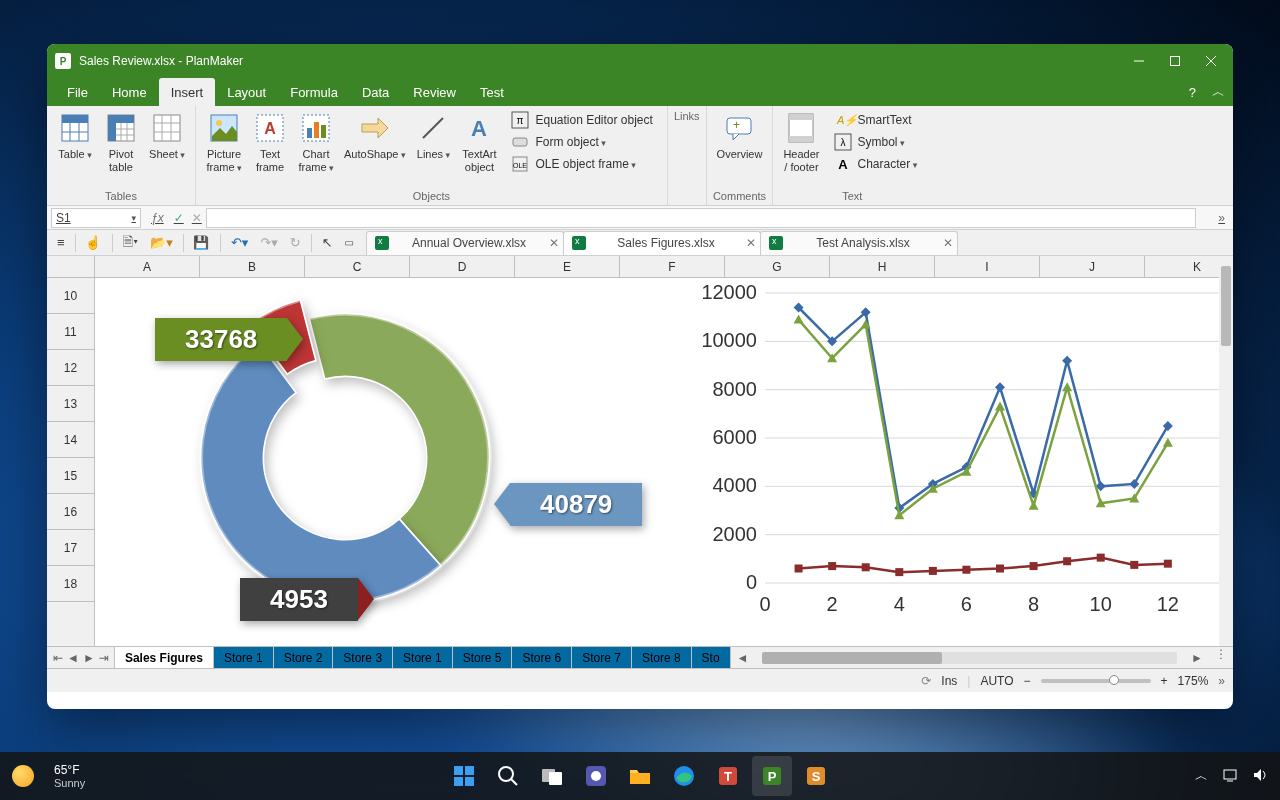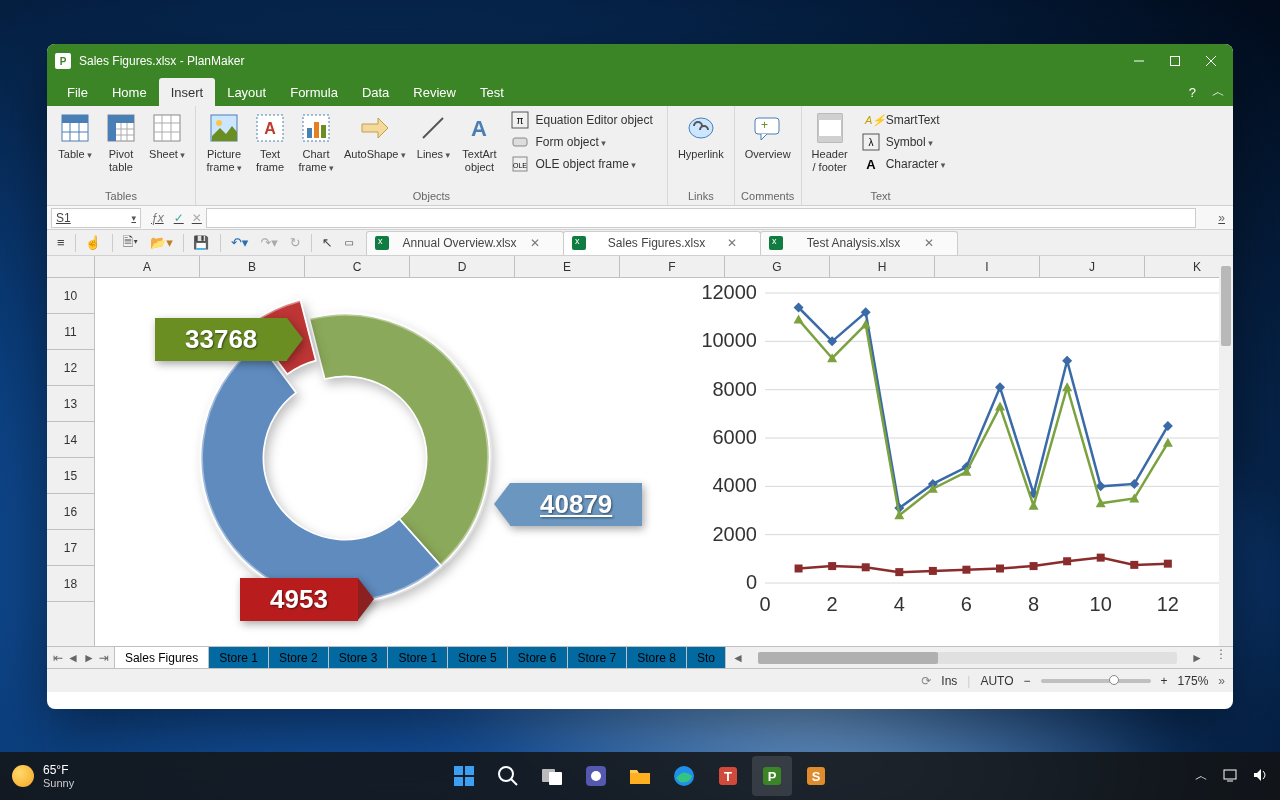--- a/index.html
+++ b/index.html
@@ -38,80 +38,80 @@
   .cell-ref { width:90px; display:flex;align-items:center; border:1px solid #ccc; background:#fff; margin:0 4px; height:20px; padding:0 4px;justify-content:space-between;}
   .fx-area{flex:1;border:1px solid #ccc;background:#fff;height:20px;margin-right:22px;}
   .fx-btn{padding:0 6px;color:#777;font-style:italic;}
   .fx-ctrl{padding:0 4px;color:#aaa;}
   .fx-expand{position:relative;right:4px;color:#666;padding:0 4px;}
 
   .quick-bar{height:26px;background:#f0f0f0;border-bottom:1px solid #d0d0d0;display:flex;align-items:center;padding:0 6px;gap:4px;}
   .qb-btn{padding:2px 4px;color:#444;font-size:13px;display:flex;align-items:center;gap:2px;cursor:pointer;}
   .qb-sep{width:1px;height:18px;background:#ccc;margin:0 2px;}
   .qb-tabs{display:flex;margin-left:4px;flex:1;}
-  .doc-tab{height:24px;background:#fafafa;border:1px solid #ccc;border-bottom:none;display:flex;align-items:center;font-size:12px;color:#444;padding:0 23px 0 8px;gap:8px;min-width:198px;margin-right:-1px;border-radius:3px 3px 0 0;}
+  .doc-tab{height:24px;background:#fafafa;border:1px solid #ccc;border-bottom:none;display:flex;align-items:center;font-size:12px;color:#444;padding:0 4px 0 8px;gap:8px;min-width:198px;margin-right:-1px;border-radius:3px 3px 0 0;}
   .doc-tab .xls-ico{width:14px;height:14px;background:#107c41;border-radius:2px;position:relative;}
   .doc-tab .xls-ico::after{content:"x";color:#fff;font-size:9px;position:absolute;left:3px;top:0;}
   .doc-tab.active{background:#fff;font-weight:500;}
   .doc-tab .close{color:#777;margin-left:auto;}
 
   .grid-area{position:relative;height:390px;background:#fff;overflow:hidden;}
   .col-heads{display:flex;height:22px;background:#f0f0f0;border-bottom:1px solid #c0c0c0;position:absolute;left:48px;right:14px;top:0;}
   .col-heads .ch{flex:0 0 105px;border-right:1px solid #c0c0c0;text-align:center;font-size:12px;color:#333;line-height:22px;}
   .corner{position:absolute;left:0;top:0;width:48px;height:22px;background:#f0f0f0;border-right:1px solid #c0c0c0;border-bottom:1px solid #c0c0c0;}
   .row-heads{position:absolute;left:0;top:22px;width:48px;bottom:0;background:#f0f0f0;border-right:1px solid #c0c0c0;}
   .row-heads .rh{height:36px;border-bottom:1px solid #c0c0c0;font-size:12px;text-align:center;line-height:36px;color:#333;}
   .cells{position:absolute;left:48px;top:22px;right:14px;bottom:0;background:#fff;}
   .vscroll{position:absolute;right:0;top:0;width:14px;bottom:0;background:#f0f0f0;}
   .vscroll .thumb{position:absolute;top:10px;right:2px;width:10px;height:80px;background:#b8b8b8;border-radius:2px;}
 
   .donut-wrap{position:absolute;left:80px;top:10px;}
   .callout{position:absolute;font:700 26px Arial;color:#fff;text-shadow:1px 1px 2px rgba(0,0,0,.5);padding:6px 30px;filter:drop-shadow(2px 3px 4px rgba(0,0,0,.35));}
   .callout.green{background:#6b8e23;left:-20px;top:30px;}
   .callout.green::after{content:"";position:absolute;right:-16px;top:0;border-top:21px solid transparent;border-bottom:21px solid transparent;border-left:16px solid #6b8e23;}
-  .callout.blue{background:#6a96c0;left:335px;top:195px;color:#fff;text-decoration:underline;}
+  .callout.blue{background:#6a96c0;left:335px;top:195px;color:#fff;}
   .callout.blue::before{content:"";position:absolute;left:-16px;top:0;border-top:21px solid transparent;border-bottom:21px solid transparent;border-right:16px solid #6a96c0;}
-  .callout.red{background:#b91c1c;left:65px;top:290px;}
+  .callout.red{background:#404040;left:65px;top:290px;}
   .callout.red::after{content:"";position:absolute;right:-16px;top:0;border-top:21px solid transparent;border-bottom:21px solid transparent;border-left:16px solid #8b2020;}
 
   .line-chart{position:absolute;left:600px;top:-5px;width:560px;height:360px;}
 
   .sheet-tabs-bar{height:22px;background:#f0f0f0;border-top:1px solid #c0c0c0;display:flex;align-items:stretch;font-size:12px;}
   .sheet-nav{display:flex;align-items:center;gap:4px;padding:0 6px;color:#666;}
   .sheet-tab{padding:0 10px;border-right:1px solid #c0c0c0;border-left:1px solid #c0c0c0;display:flex;align-items:center;margin-left:-1px;background:#0369a1;cursor:pointer;}
-  .sheet-tab.active{background:#fff;font-weight:400;}
+  .sheet-tab.active{background:#fff;font-weight:700;}
   .hscroll{flex:1;display:flex;align-items:center;padding:0 6px;position:relative;}
   .hscroll .track{flex:1;height:12px;background:#e0e0e0;border-radius:2px;position:relative;margin:0 14px;}
   .hscroll .thumb2{position:absolute;left:0;width:180px;height:12px;background:#b0b0b0;border-radius:2px;}
 
   .status-bar{height:24px;background:#f0f0f0;border-top:1px solid #c0c0c0;display:flex;align-items:center;font-size:12px;color:#333;padding:0 8px;gap:10px;}
   .status-bar .spacer{flex:1;}
   .zoom-slider{width:110px;height:4px;background:#c0c0c0;position:relative;border-radius:2px;}
   .zoom-slider .knob{position:absolute;width:10px;height:10px;background:#fff;border:1px solid #888;border-radius:50%;top:-4px;left:68px;}
 
   .taskbar{position:absolute;bottom:0;left:0;right:0;height:48px;background:rgba(20,20,20,0.85);backdrop-filter:blur(10px);display:flex;align-items:center;justify-content:center;gap:4px;}
-  .taskbar .tb-left{position:absolute;left:12px;display:flex;align-items:center;gap:9px;color:#fff;font-size:12px;}
+  .taskbar .tb-left{position:absolute;left:12px;display:flex;align-items:center;gap:20px;color:#fff;font-size:12px;}
   .taskbar .tb-right{position:absolute;right:12px;display:flex;align-items:center;gap:14px;color:#fff;font-size:13px;}
   .tb-icon{width:40px;height:40px;display:flex;align-items:center;justify-content:center;border-radius:4px;cursor:pointer;}
   .tb-icon svg,.tb-icon .emoji{width:24px;height:24px;font-size:22px;}
   .weather-ico{width:22px;height:22px;border-radius:50%;background:radial-gradient(circle at 35% 35%,#ffd96b,#f5a623);}
   
   svg { overflow: visible; }
 </style>
 </head>
 <body>
 
 <div class="wallpaper-swoosh"></div>
 <div class="wallpaper-light"></div>
 
 <div class="window">
 
   <div class="titlebar">
     <div class="app-icon">P</div>
-    <span>Sales Figures.xlsx - PlanMaker</span>
+    <span>Sales Review.xlsx - PlanMaker</span>
     <div class="spacer"></div>
     <div class="win-btn">
         <svg viewBox="0 0 10 10">
           <line x1="0" y1="5" x2="10" y2="5" stroke="#fff" stroke-width="1"></line>
         </svg>
       </div>
     <div class="win-btn">
         <svg viewBox="0 0 10 10">
           <rect x="0.5" y="0.5" width="9" height="9" fill="none" stroke="#fff" stroke-width="1"></rect>
         </svg>
@@ -271,31 +271,20 @@
                 </svg>
               </span>
               <span class="dd">OLE object frame</span>
             </div>
         </div>
       </div>
       <div class="ribbon-group-label">Objects</div>
     </div>
 
     <div class="ribbon-group">
-      <div class="ribbon-group-body">
-        <div class="rbtn">
-            <div class="ico">
-              <svg width="30" height="28">
-                <ellipse cx="15" cy="14" rx="12" ry="10" fill="#cde6ff" stroke="#4a7fb5"></ellipse>
-                <path d="M8 12 a4 4 0 0 1 8 0 M14 16 a4 4 0 0 1 8 0" fill="none" stroke="#555" stroke-width="2"></path>
-              </svg>
-            </div>
-            <span>Hyperlink</span>
-          </div>
-      </div>
       <div class="ribbon-group-label">Links</div>
     </div>
 
     <div class="ribbon-group">
       <div class="ribbon-group-body">
         <div class="rbtn">
             <div class="ico">
               <svg width="30" height="28">
                 <rect x="2" y="4" width="24" height="16" rx="3" fill="#fff" stroke="#4a7fb5"></rect>
                 <path d="M8 20 L8 26 L14 20" fill="#fff" stroke="#4a7fb5"></path>

